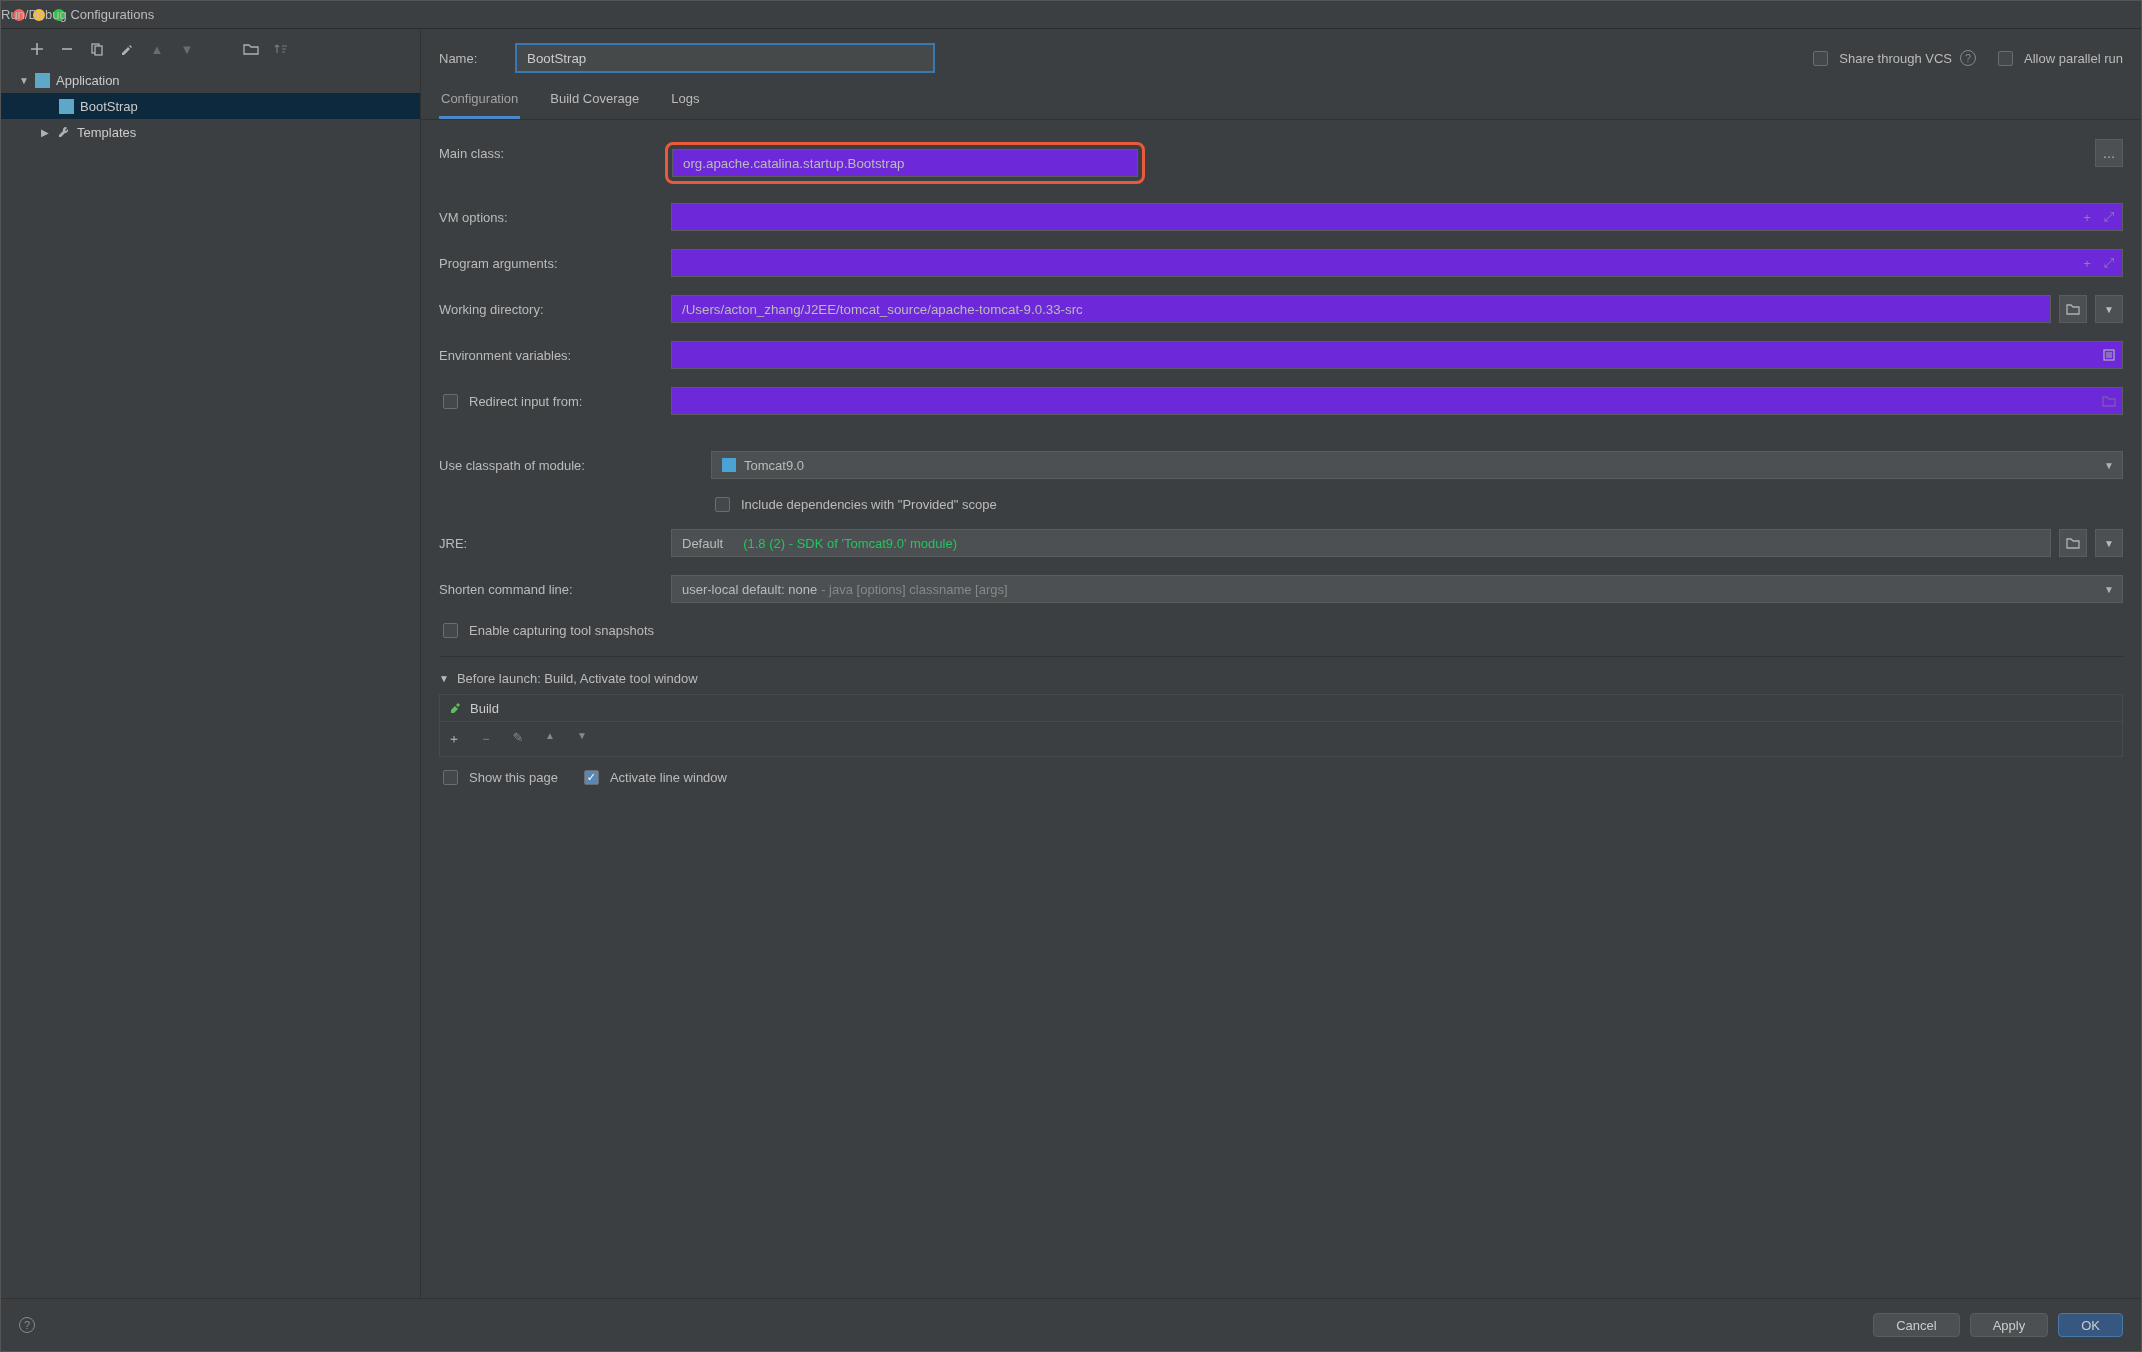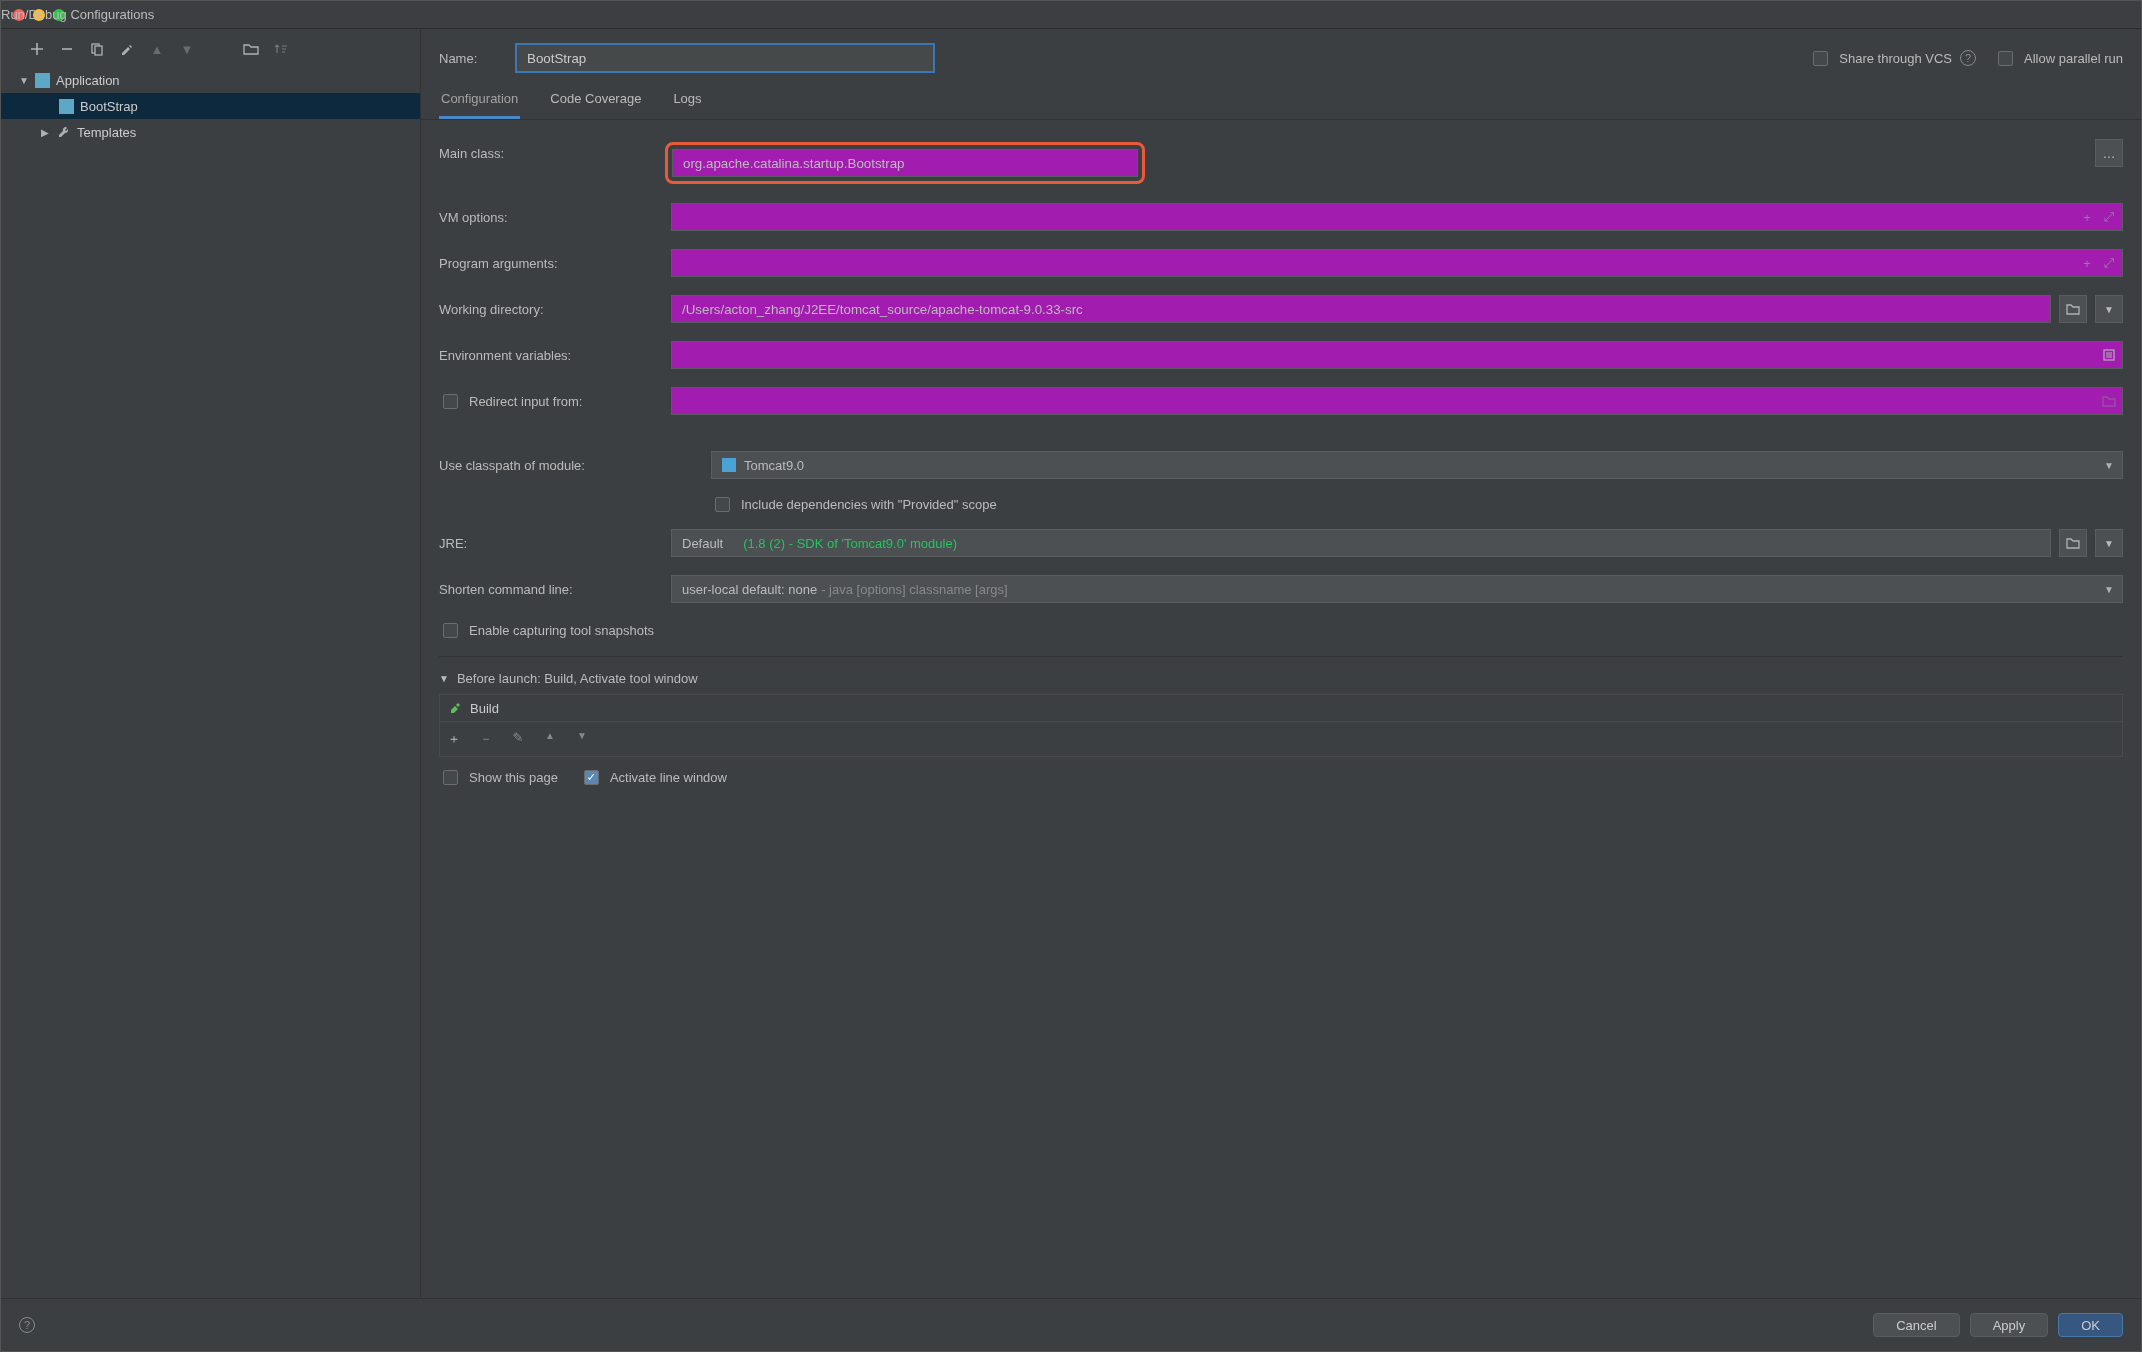--- a/index.html
+++ b/index.html
@@ -33,21 +33,21 @@
 .chk input:checked{background:#5b88b3}
 .chk input:checked::after{content:"✓";color:#fff;font-size:11px;display:block;text-align:center;line-height:13px}
 .help-ico{width:16px;height:16px;border:1px solid #888;border-radius:50%;display:flex;align-items:center;justify-content:center;font-size:11px;color:#888}
 .tabs{display:flex;gap:28px;padding:18px 18px 0 18px;border-bottom:1px solid #323232}
 .tab{padding:0 2px 10px 2px;color:#bbb;cursor:pointer}
 .tab.active{color:#a3a3a3;border-bottom:3px solid #4a88c7}
 .form-area{flex:1;overflow:auto;padding:10px 18px 0 18px}
 .form-row{display:flex;align-items:center;min-height:46px;gap:12px}
 .flabel{width:220px;color:#bbb}
 .finput-wrap{flex:1;position:relative;display:flex;align-items:center;gap:8px}
-.finput{flex:1;height:28px;background:#a21caf;border:1px solid #5a5d5e;color:#bbb;padding:0 10px;outline:none}
+.finput{flex:1;height:28px;background:#6d28d9;border:1px solid #5a5d5e;color:#bbb;padding:0 10px;outline:none}
 .finput.dim{color:#888}
 .btn-sml{width:28px;height:28px;background:#4c5052;border:1px solid #5a5d5e;display:flex;align-items:center;justify-content:center;color:#bbb;cursor:pointer}
 .inline-icons{position:absolute;right:6px;display:flex;gap:6px;color:#888}
 .inline-icons span{cursor:pointer;width:16px;height:16px;display:flex;align-items:center;justify-content:center}
 .highlight-box{border:3px solid #e85a3a;border-radius:8px;padding:4px;margin:-6px -6px -26px -6px}
 .dd{flex:1;height:28px;background:#4c5052;border:1px solid #5a5d5e;display:flex;align-items:center;padding:0 10px;color:#bbb;position:relative}
 .dd .dd-arrow{position:absolute;right:8px;color:#aeb1b3;font-size:10px}
 .mod-ico{width:14px;height:14px;background:#4aa3d4;margin-right:8px}
 .sep{height:18px}
 .before-launch{margin-top:8px;border-top:1px solid #323232;padding-top:10px}
@@ -154,21 +154,21 @@
           </label>
           <label class="chk">
             <input type="checkbox" style="">
             <span>Allow parallel run</span>
           </label>
         </div>
       </div>
 
       <div class="tabs">
         <div class="tab active">Configuration</div>
-        <div class="tab">Code Coverage</div>
+        <div class="tab">Build Coverage</div>
         <div class="tab">Logs</div>
       </div>
 
       <div class="form-area">
 
         <div class="form-row">
           <div class="flabel">Main class:</div>
           <div class="finput-wrap">
             <div class="highlight-box" style="flex:0 0 480px;display:flex">
               <input class="finput" value="org.apache.catalina.startup.Bootstrap" style="">

